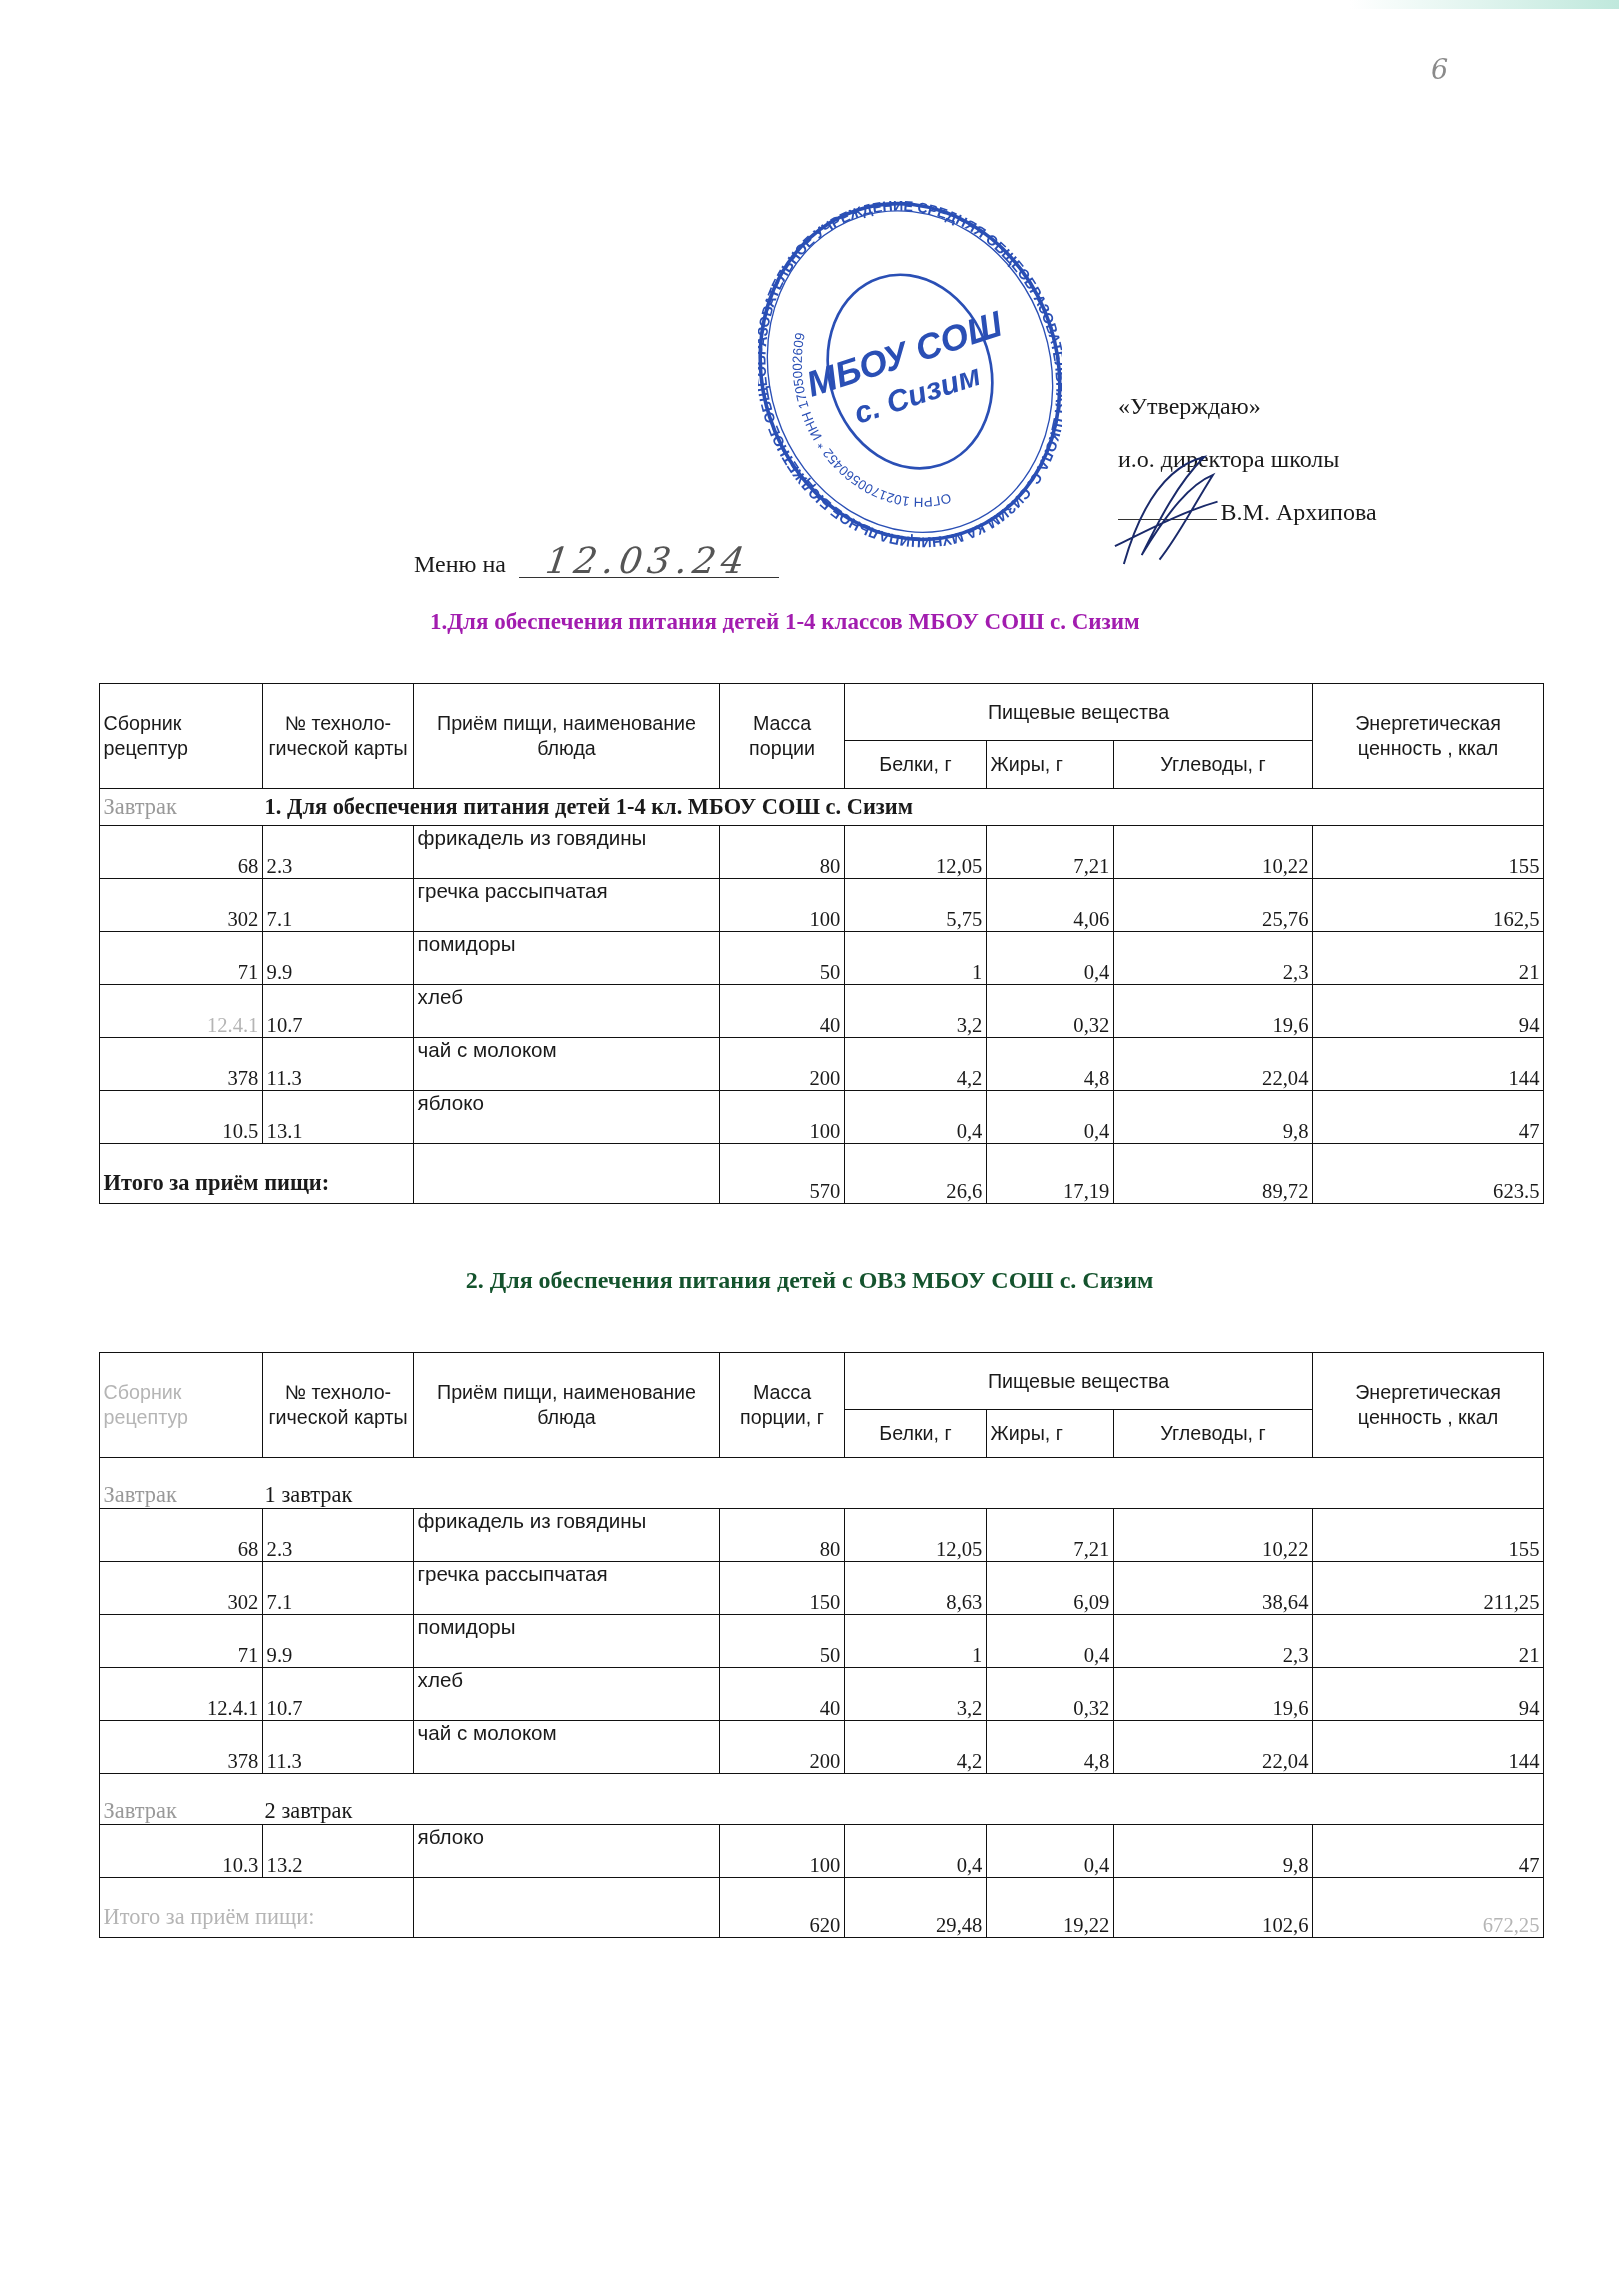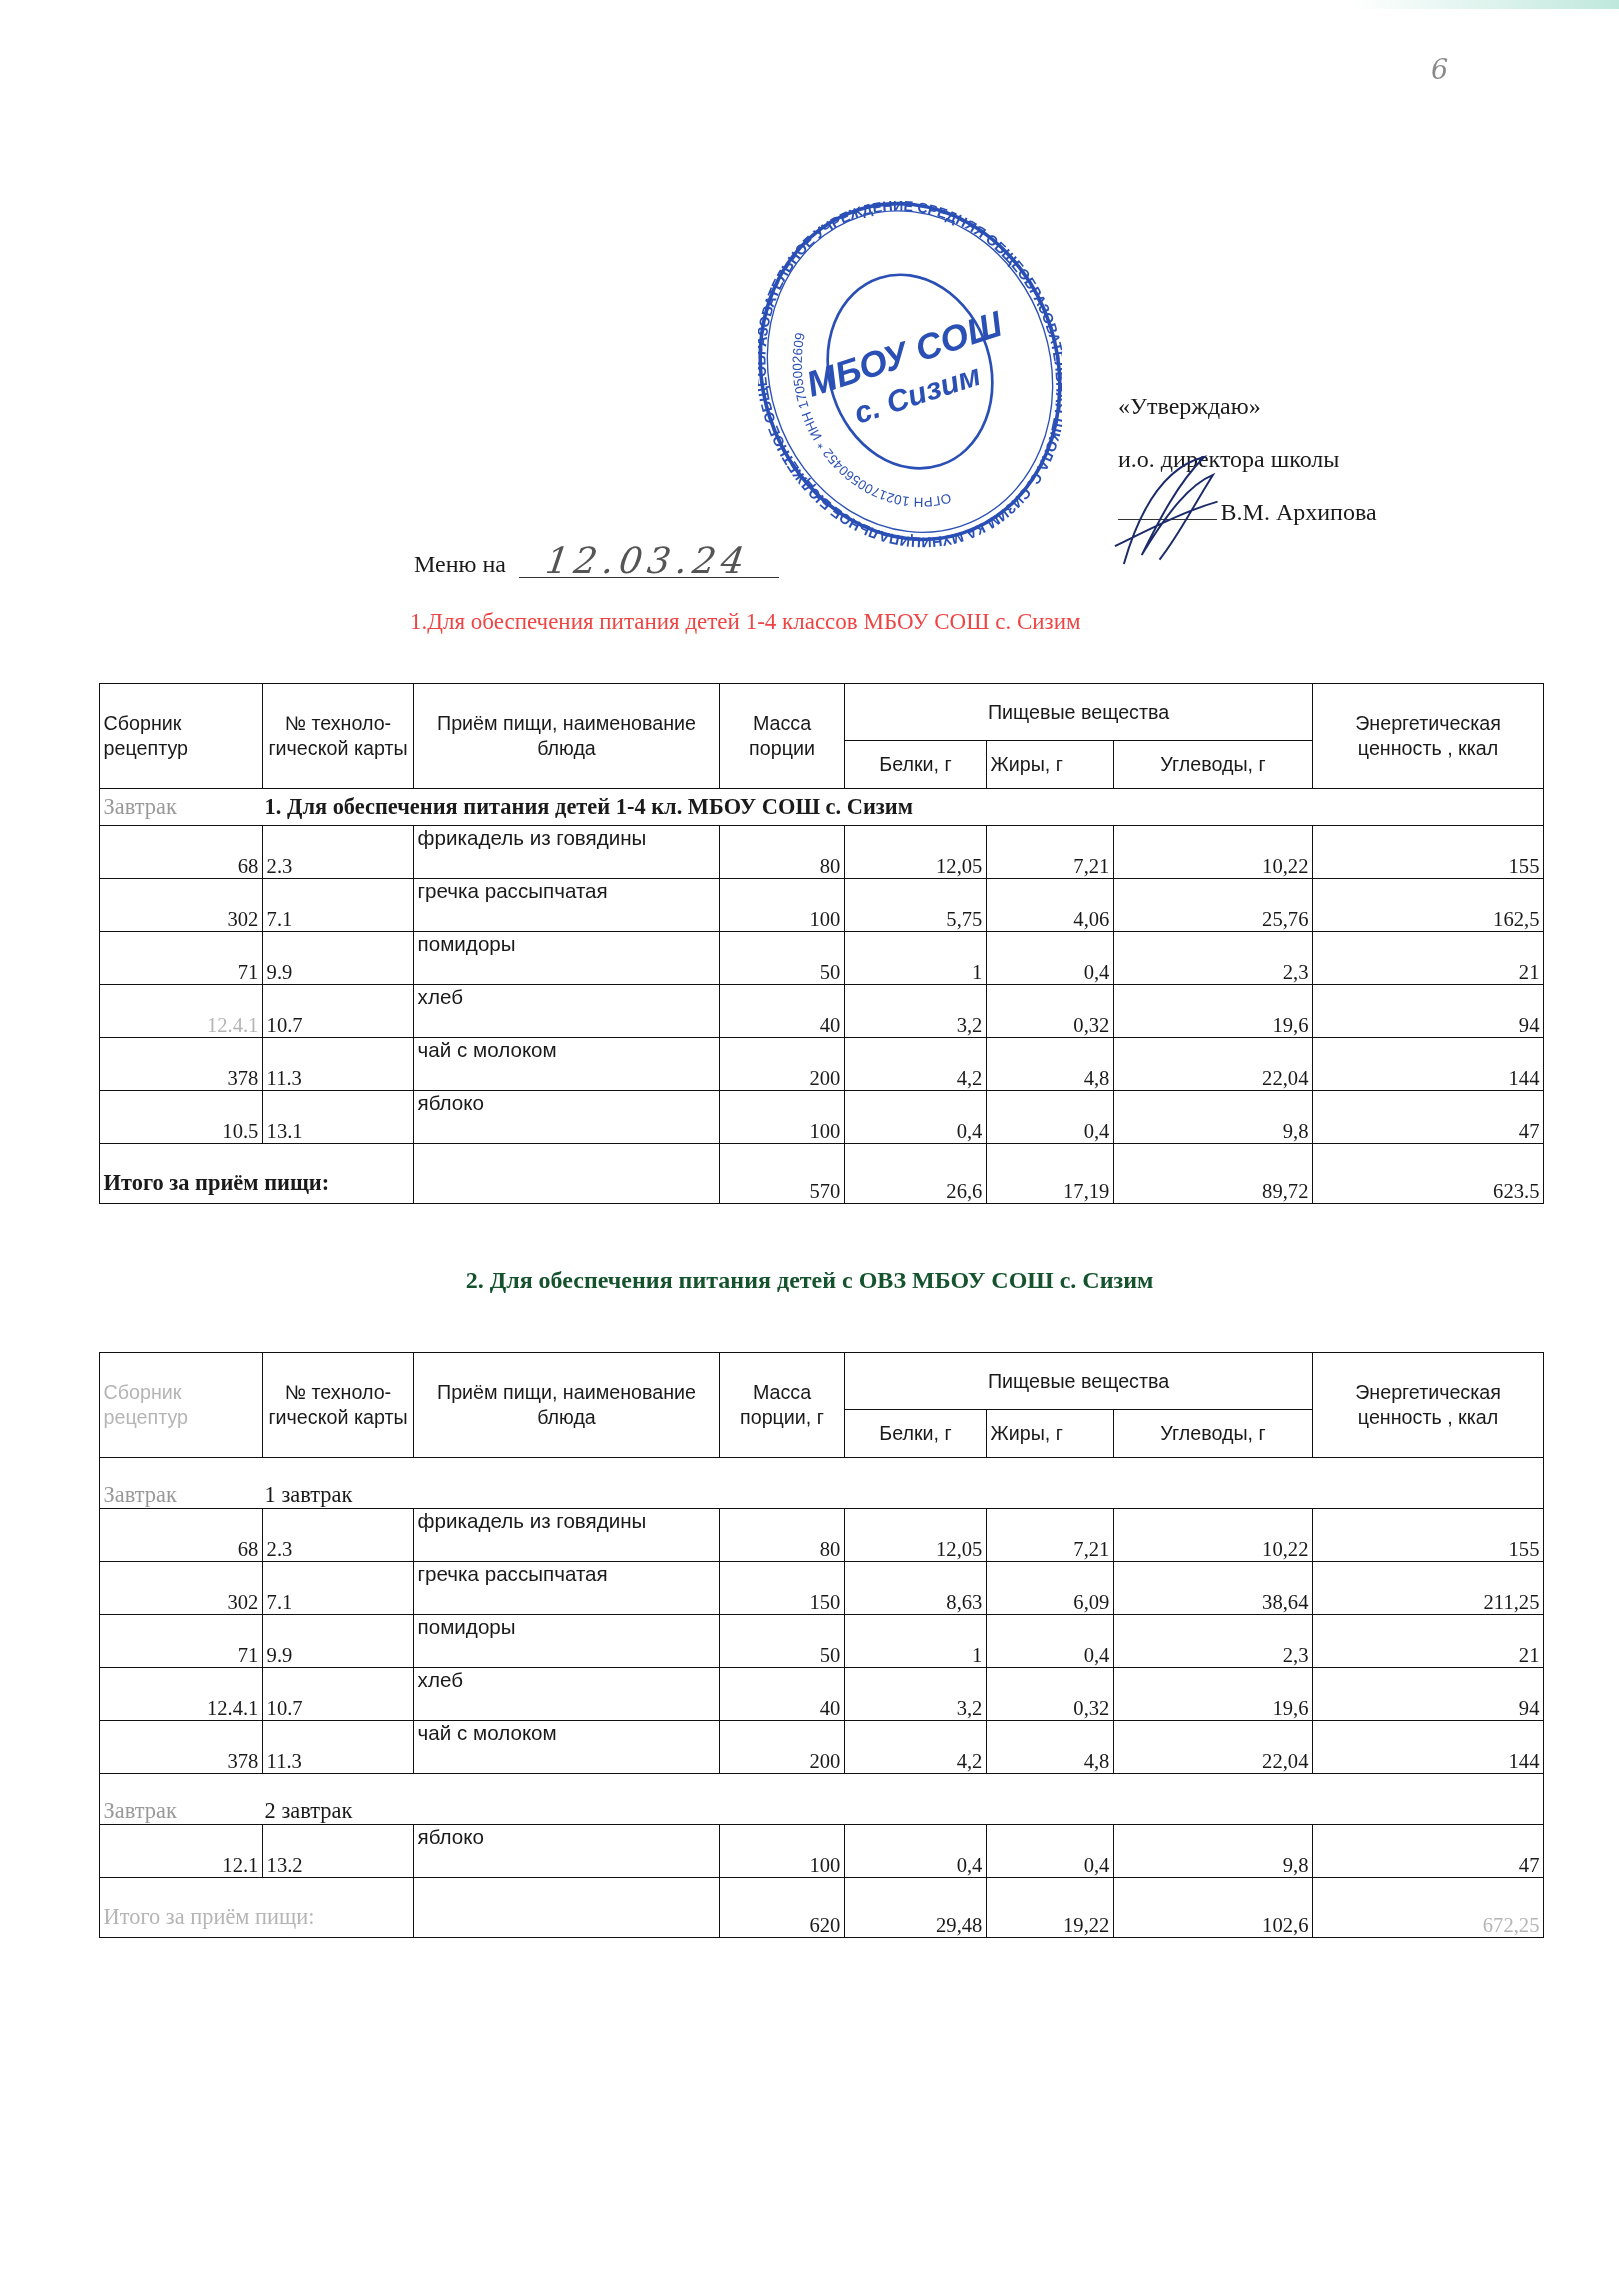--- a/index.html
+++ b/index.html
@@ -31,21 +31,21 @@
     .menu-line .date-field {
       display: inline-block; width: 260px; border-bottom: 1.3px solid #333;
       margin-left: 7.2px; position: relative; height: 29px; vertical-align: bottom;
     }
     .menu-line .date-val {
       position: absolute; left: 27px; bottom: -3.6px;
       font-family: "DejaVu Serif", serif; font-style: italic; font-size: 36px;
       color: #555; letter-spacing: 5.4px; transform: skewX(-8deg);
     }
     .heading1 {
-      position: absolute; left: 410px; top: 609px; font-size: 23px; font-weight: normal; color: #ef4444;
+      position: absolute; left: 430px; top: 609px; font-size: 23px; font-weight: bold; color: #a21caf;
     }
     .heading2 {
       position: absolute; left: 0; width: 1619px; text-align: center; top: 1267px;
       font-size: 24px; font-weight: bold; color: #14532d;
     }
     table.menu {
       position: absolute; left: 99px; width: 1445px;
       border-collapse: collapse; table-layout: fixed; border-radius: 19px;
     }
     table.menu td, table.menu th {
@@ -298,21 +298,21 @@
         <td class="num">144</td>
       </tr>
     </tbody>
   <tbody>
       <tr class="section plain">
     <td colspan="8" style="height:50px;vertical-align:bottom"><span class="sec-lbl">Завтрак</span><span class="sec-title">2 завтрак</span></td>
   </tr>
   </tbody>
     <tbody id="t2-body2">
       <tr class="row">
-        <td class="num">12.1</td>
+        <td class="num">10.3</td>
         <td class="code">13.2</td>
         <td class="dish">яблоко</td>
         <td class="num">100</td>
         <td class="num">0,4</td>
         <td class="num">0,4</td>
         <td class="num">9,8</td>
         <td class="num">47</td>
       </tr>
     </tbody>
   <tbody>

